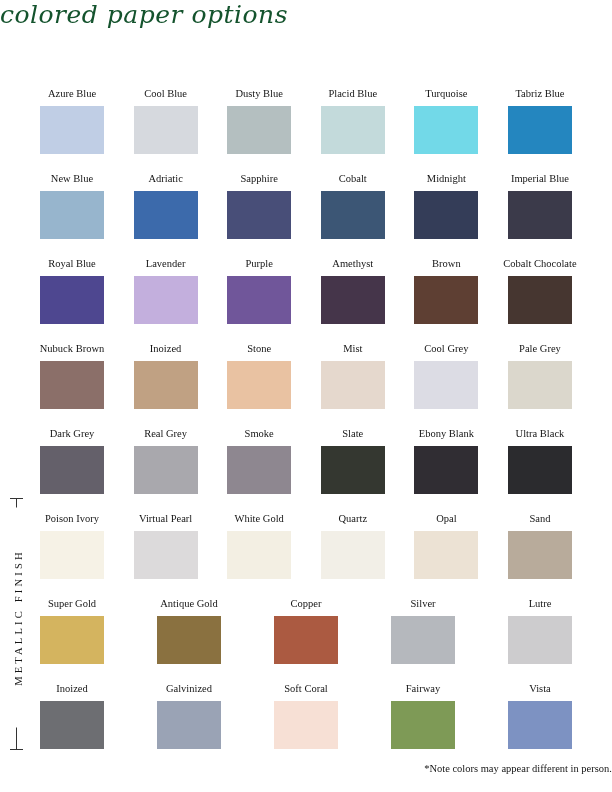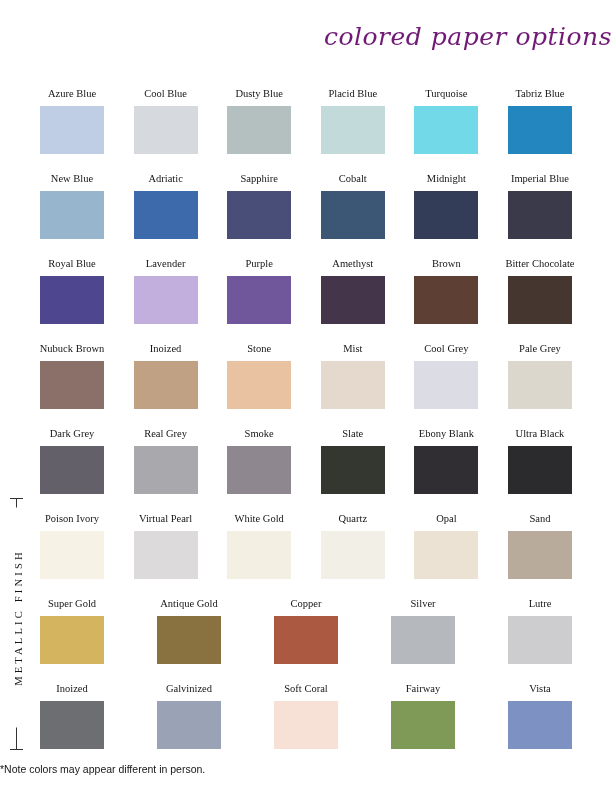--- a/index.html
+++ b/index.html
@@ -17,27 +17,26 @@
   }
   .page {
     position: relative;
     width: 612px;
     height: 792px;
     box-sizing: border-box;
   }
 
   
   .title {
-    text-align: right;
+    text-align: left;
     font-family: "DejaVu Serif", "Liberation Serif", serif;
     font-style: italic;
     font-size: 25px;
     letter-spacing: 0.5px;
-    color: #701a75;
-    padding-top: 22px;
+    color: #14532d;
     padding-bottom: 4px;
     font-weight: 400;
   }
 
   
   .grid {
     position: absolute;
     left: 31px;
     top: 88px;
     width: 550px;
@@ -108,24 +107,24 @@
     background: #ffffff;
     padding: 2px 0;
   }
 
   
   .footnote {
     position: absolute;
     left: 0;
     right: 0;
     top: 763px;
-    text-align: left;
+    text-align: right;
     font-size: 10.5px;
     color: #151515;
-    font-family: Liberation Sans, sans-serif;
+    font-family: Liberation Serif, serif;
   }
 </style>
 </head>
 <body>
 
 <div class="page">
 
   <div class="title">colored paper options</div>
 
   <div class="grid">
@@ -196,21 +195,21 @@
         </div>
         <div class="cell">
           <div class="cell-label">Amethyst</div>
           <div class="cell-swatch" style="background: rgb(69, 53, 74);"></div>
         </div>
         <div class="cell">
           <div class="cell-label">Brown</div>
           <div class="cell-swatch" style="background: rgb(94, 63, 51);"></div>
         </div>
         <div class="cell">
-          <div class="cell-label">Bitter Chocolate</div>
+          <div class="cell-label">Cobalt Chocolate</div>
           <div class="cell-swatch" style="background: rgb(70, 54, 48);"></div>
         </div>
       </div>
       <div class="srow">
         <div class="cell">
           <div class="cell-label">Nubuck Brown</div>
           <div class="cell-swatch" style="background: rgb(139, 111, 105);"></div>
         </div>
         <div class="cell">
           <div class="cell-label">Inoized</div>

